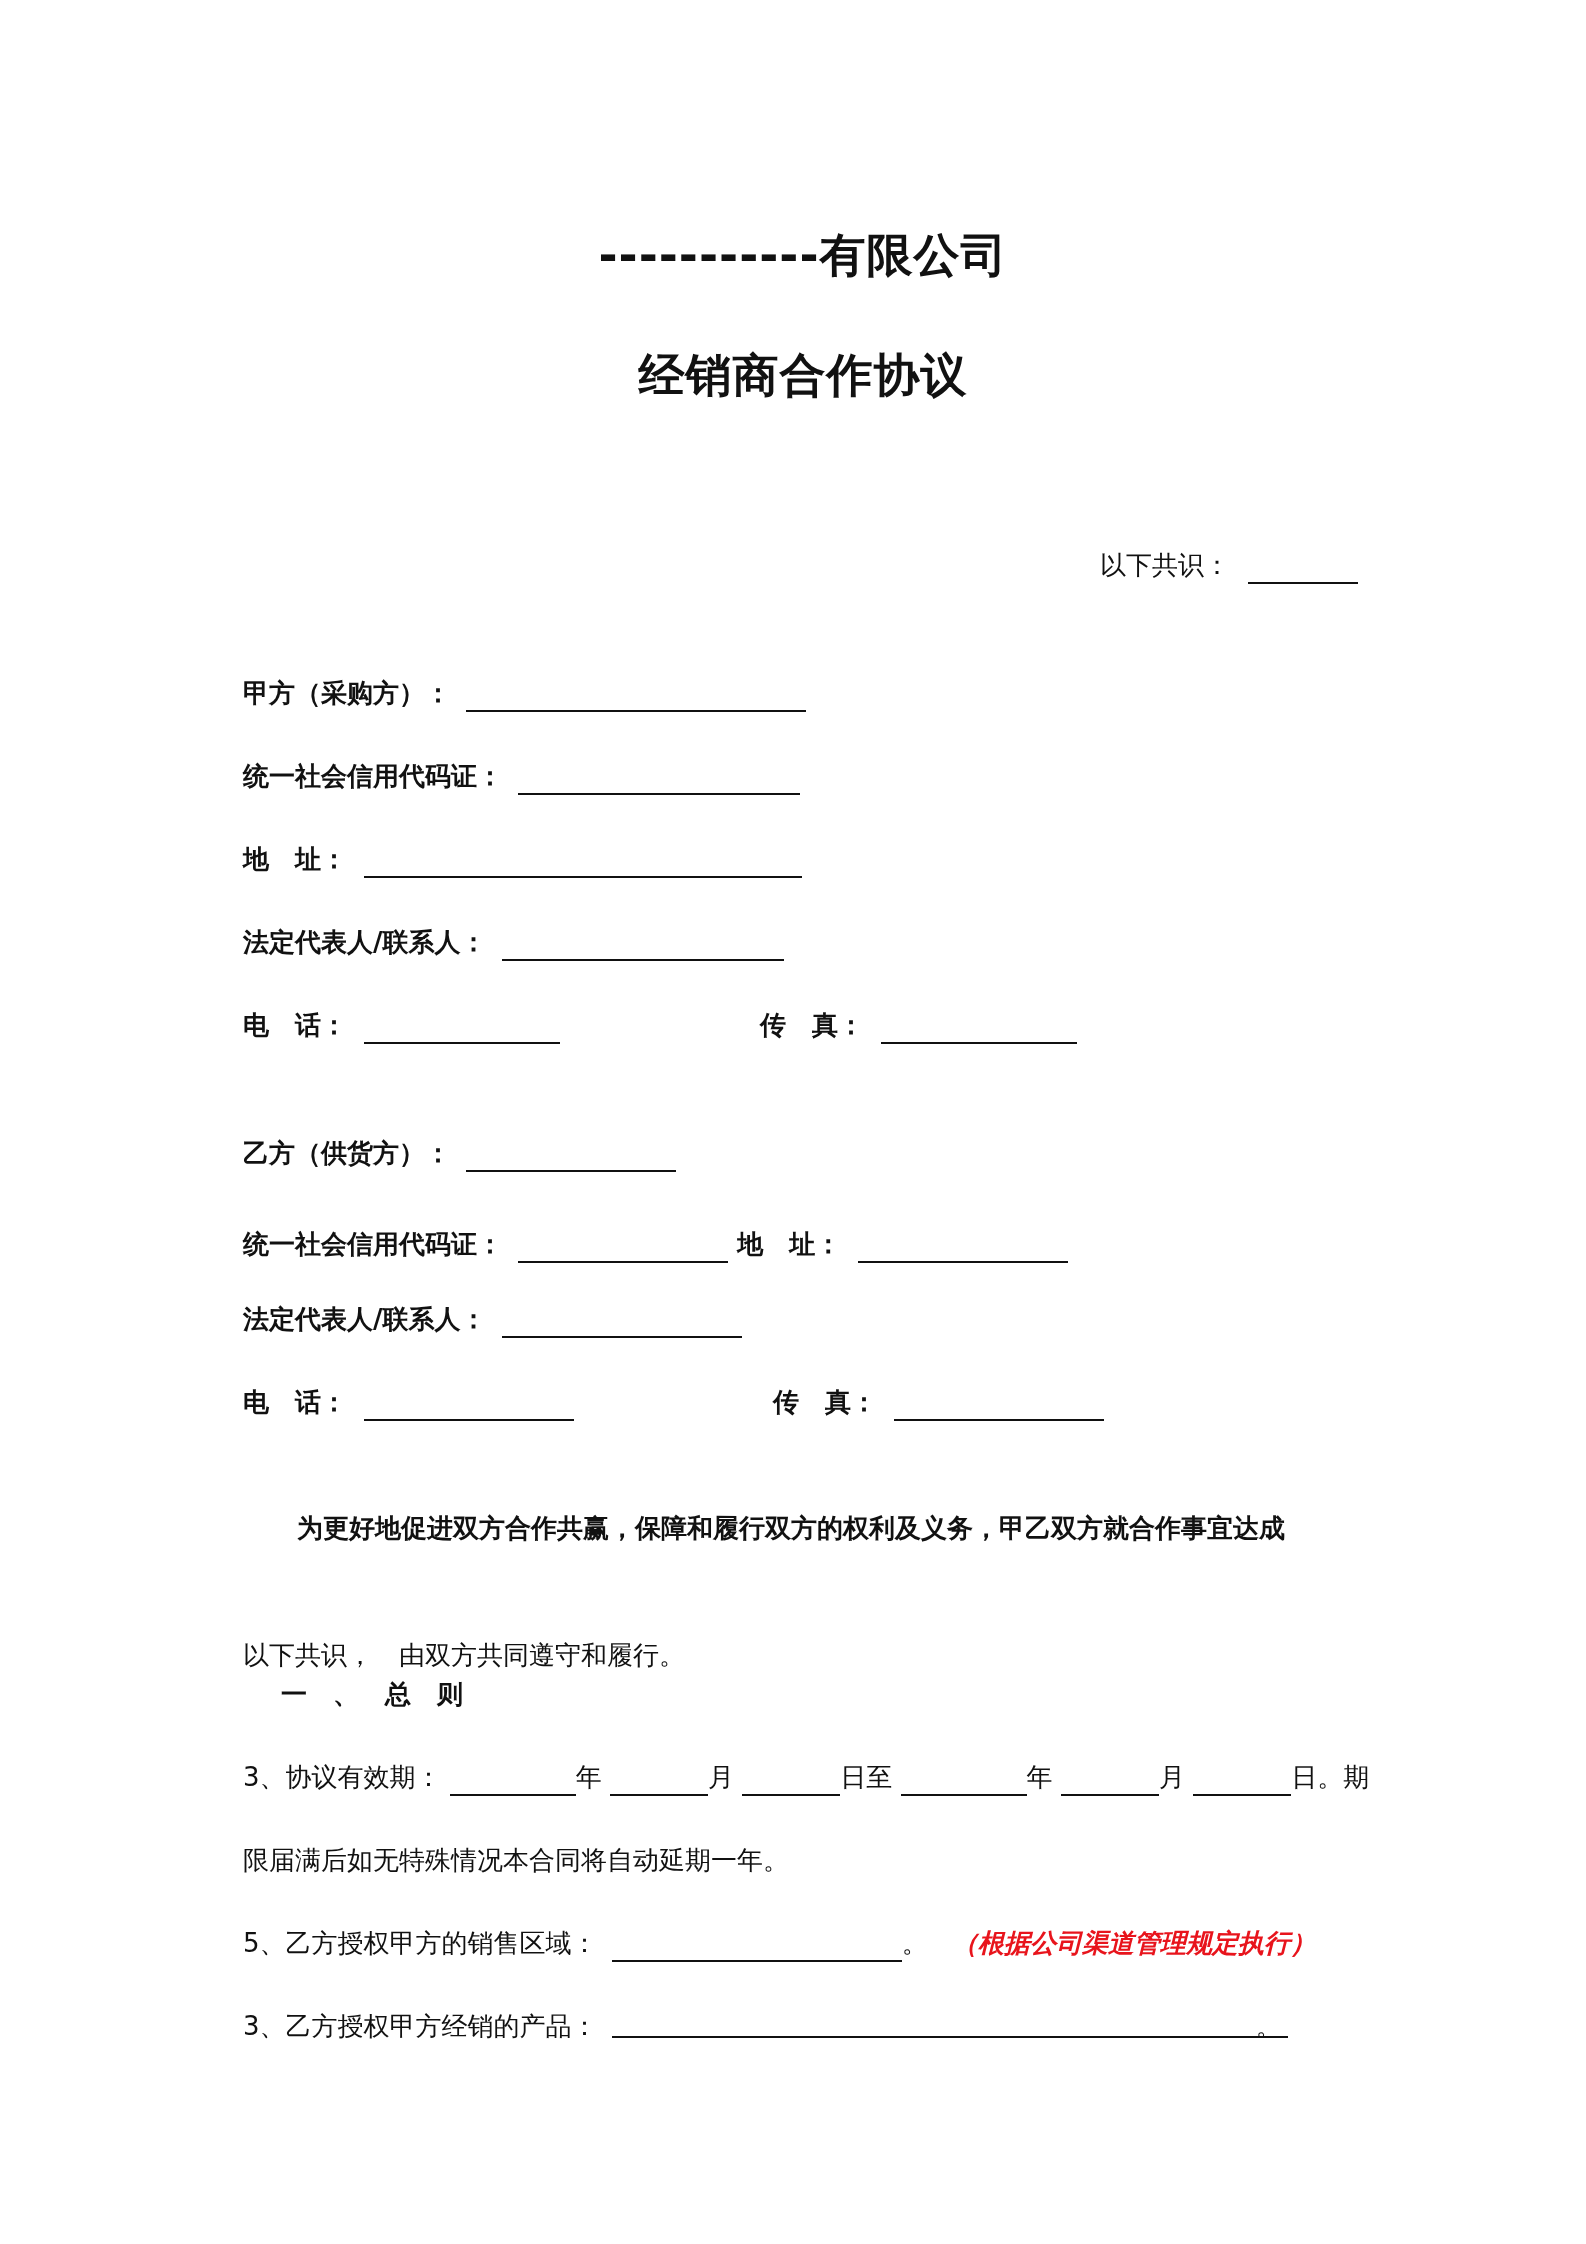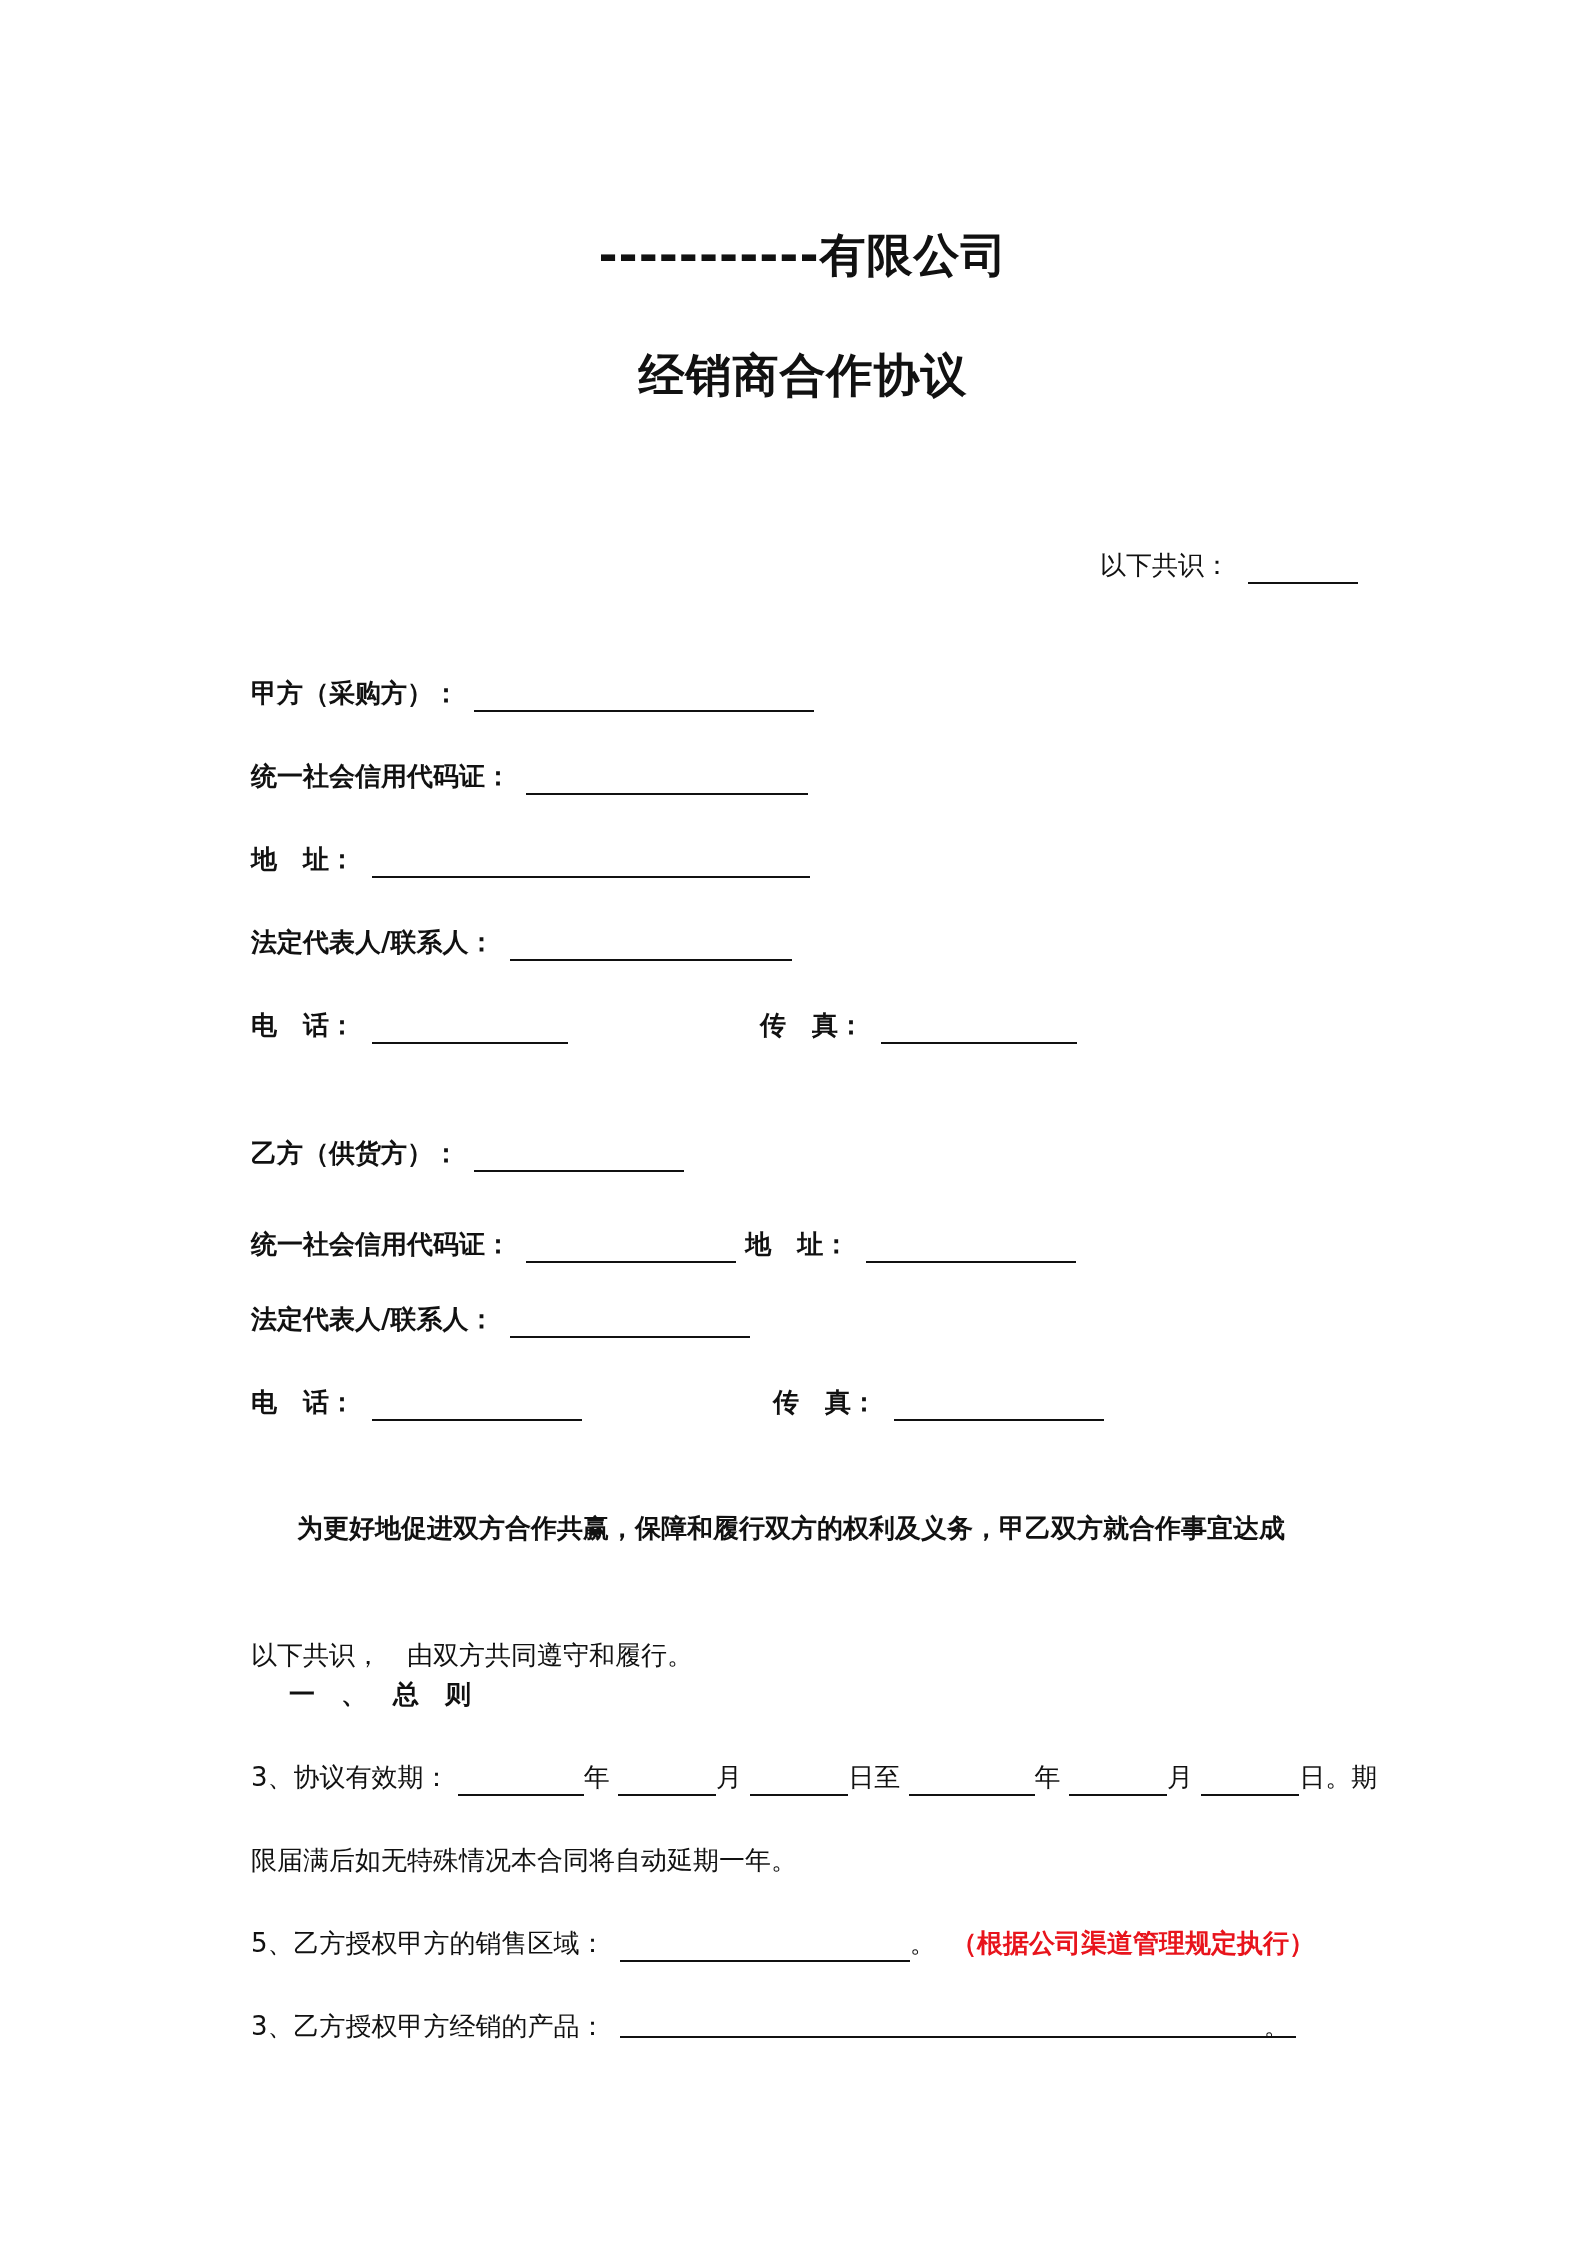--- a/index.html
+++ b/index.html
@@ -5,21 +5,21 @@
   html, body { margin: 0; padding: 0; background: #ffffff; }
   body { width: 1586px; height: 2244px; position: relative; overflow: hidden;
          font-family: "DejaVu Sans", "Liberation Sans", sans-serif; color: #111111; }
   .abs { position: absolute; white-space: nowrap; }
   .title { font-size: 46px; font-weight: bold; left: 0; width: 1586px; text-align: center; letter-spacing: 1px; }
   .t1 { top: 225px; padding-left: 10px; }
   .t2 { top: 345px; padding-left: 10px; }
   .lbl { font-size: 26px; font-weight: bold; }
   .txt { font-size: 26px; }
   .blank { display: inline-block; border-bottom: 2.5px solid #111; vertical-align: baseline; height: 30px; margin-bottom: -10px; }
-  .row { position: absolute; left: 251px; height: 40px; line-height: 40px; }
+  .row { position: absolute; left: 243px; height: 40px; line-height: 40px; }
   .red { color: #e8141c; font-weight: bold; font-size: 26px; }
 </style>
 </head>
 <body>
 
 <div class="abs title t1">-----------有限公司</div>
 <div class="abs title t2">经销商合作协议</div>
 
 <div class="abs txt" style="left:1100px; top:548px;">
   <span>以下共识：</span>
@@ -86,19 +86,19 @@
   <span class="blank" style="width:98px;"></span><span>日至</span>
   <span class="blank" style="width:126px;"></span><span>年</span>
   <span class="blank" style="width:98px;"></span><span>月</span>
   <span class="blank" style="width:98px;"></span><span>日。期</span>
 </div>
 <div class="row txt" style="top:1840px;">限届满后如无特殊情况本合同将自动延期一年。</div>
 
 <div class="row txt" style="top:1923px;">
   <span>5、乙方授权甲方的销售区域：</span>
   <span class="blank" style="width:290px; margin-left:6px;"></span><span>。</span>
-  <span class="red" style="margin-left:7px;">（根据公司渠道管理规定执行）</span>
+  <span class="red" style="margin-left:16px;font-style:italic;">（根据公司渠道管理规定执行）</span>
 </div>
 
 <div class="row txt" style="top:2006px;">
   <span>3、乙方授权甲方经销的产品：</span>
   <span class="blank" style="width:676px; margin-left:6px; text-align:right;"><span style="margin-right:6px;">。</span></span>
 </div>
 
 </body></html>

